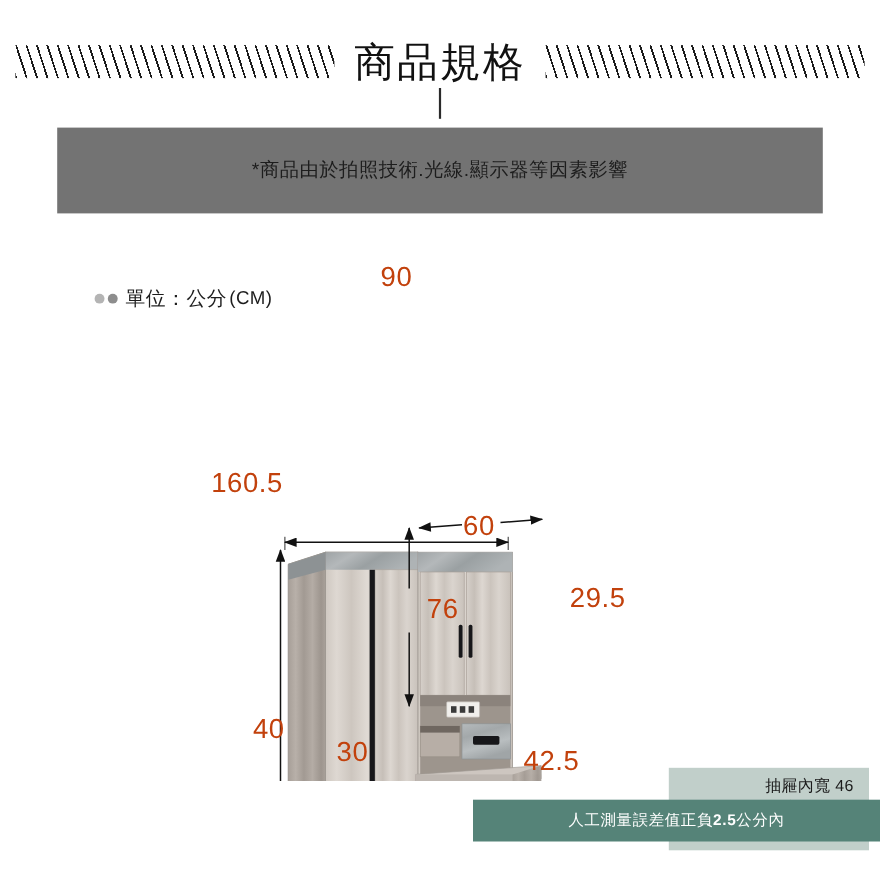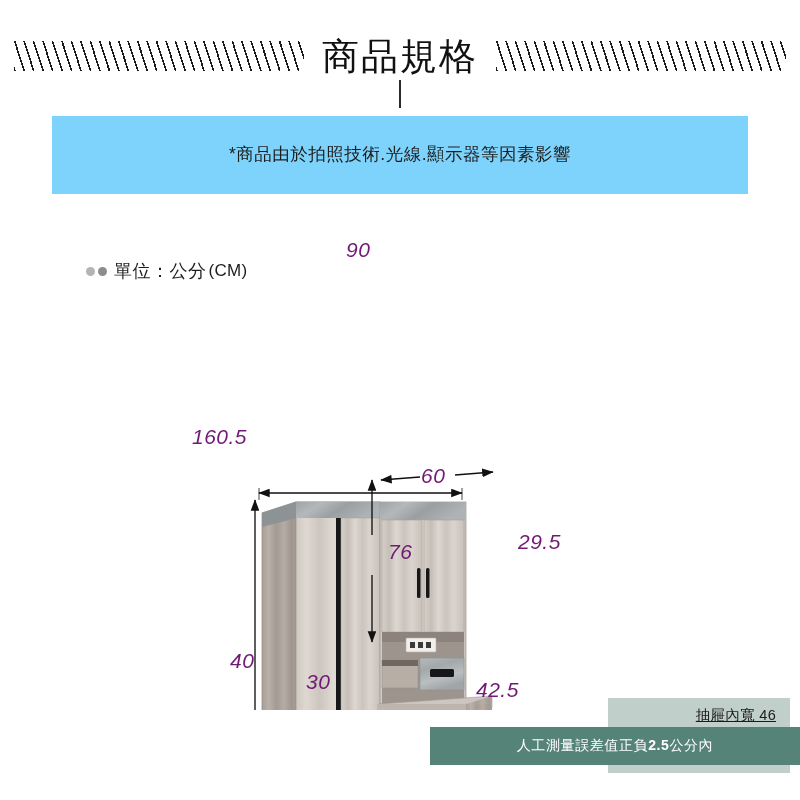--- a/index.html
+++ b/index.html
@@ -31,21 +31,21 @@
     font-weight:400;color:#111;line-height:1;
     padding:0 4px;
   }
   .title-tick{
     position:absolute;left:399px;top:80px;width:2px;height:28px;background:#2a2a2a;
   }
 
   
   .disclaimer{
     position:absolute;left:52px;top:116px;width:696px;height:78px;
-    background:#7dd3fc;
+    background:#737373;
     display:flex;flex-direction:column;align-items:center;justify-content:center;
     gap:6px;
   }
   .disclaimer div{
     font-size:17.5px;color:#1d1d1d;letter-spacing:.5px;line-height:1.25;
   }
 
   
   .unitrow{
     position:absolute;left:86px;top:211px;display:flex;align-items:center;gap:0px;margin-top:48px;
@@ -59,26 +59,26 @@
   
   .stage{position:absolute;left:0;top:230px;width:800px;height:480px;}
   .svgstage{position:absolute;left:0;top:0;}
 
   
   .callout{
     position:absolute;background:#c1cfca;box-sizing:border-box;
     padding:7px 14px 8px 12px;text-align:right;
   }
   .callout .cline{
-    font-size:14.5px;color:#1b1b1b;line-height:1.38;white-space:nowrap;letter-spacing:.3px;text-decoration:underline;
+    font-size:14.5px;color:#1b1b1b;line-height:1.38;white-space:nowrap;letter-spacing:.3px;
   }
   .callout.tr{left:608px;top:468px;width:182px;}
 
   
-  .dimlabel{position:absolute;font-size:21px;color:#701a75;letter-spacing:.5px;white-space:nowrap;font-style:italic;}
+  .dimlabel{position:absolute;font-size:25px;color:#c2410c;letter-spacing:.5px;white-space:nowrap;}
 
   
   .footerbar{
     position:absolute;left:430px;top:727px;width:370px;height:38px;
     background:#558378;display:flex;align-items:center;justify-content:center;
   }
   .footerbar span{color:#ffffff;font-size:14px;letter-spacing:.6px;white-space:nowrap;}
   .footerbar b{font-weight:700;}
 </style>
 </head>

